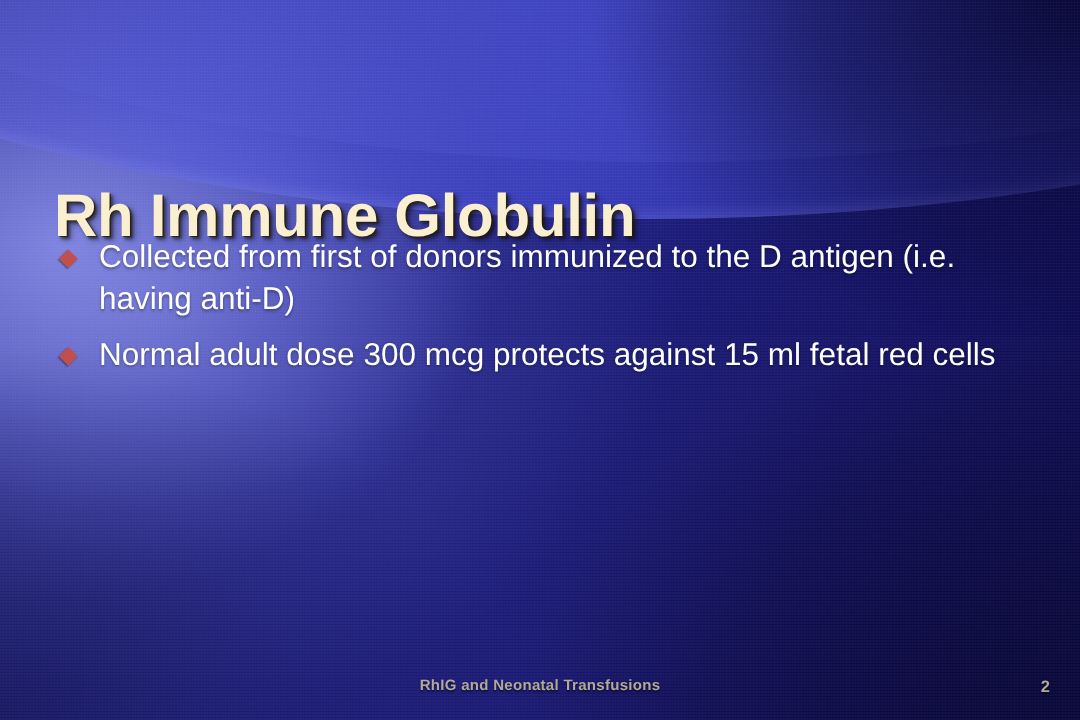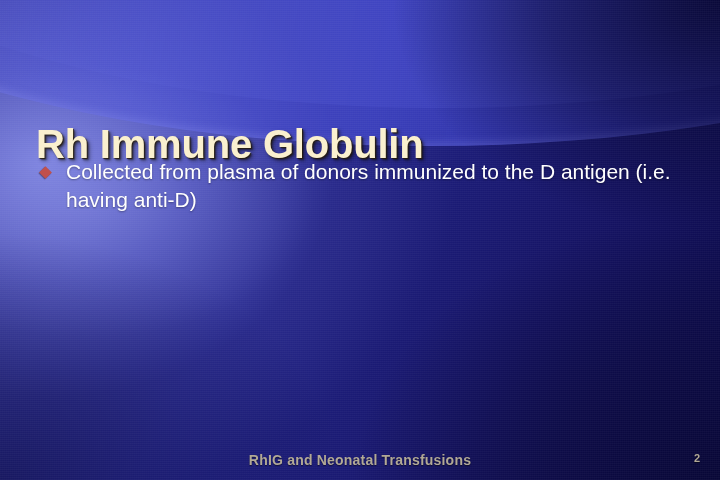--- a/index.html
+++ b/index.html
@@ -202,21 +202,21 @@
   .bullet-text {
     display: block;
   }
 
   .footer-text {
     position: absolute;
     left: 0;
     right: 0;
     top: 452px;
     text-align: center;
-    font-size: 14px;
+    font-size: 10px;
     font-weight: bold;
     letter-spacing: 0.2px;
     color: #b2a996;
     text-shadow: 0 1px 1px rgba(0,0,0,0.5);
   }
 
   .slide-number {
     position: absolute;
     right: 20px;
     top: 452px;
@@ -242,24 +242,28 @@
   <div class="grain"></div>
 
   <div class="content">
 
     <h1 class="slide-title">Rh Immune Globulin</h1>
 
     <ul class="body-list">
 
       <li class="bullet-row">
         <span class="bullet-marker"></span>
-        <span class="bullet-text">Collected from plasma of donors immunized to the D antigen (i.e. having anti-D)</span>
+        <span class="bullet-text">Collected from first of donors immunized to the D antigen (i.e. having anti-D)</span>
       </li>
 
 
+      <li class="bullet-row">
+        <span class="bullet-marker"></span>
+        <span class="bullet-text">Normal adult dose 300 mcg protects against 15 ml fetal red cells</span>
+      </li>
 
 
     </ul>
 
     <div class="footer-text">RhIG and Neonatal Transfusions</div>
 
     <div class="slide-number">2</div>
 
   </div>
 </div>

